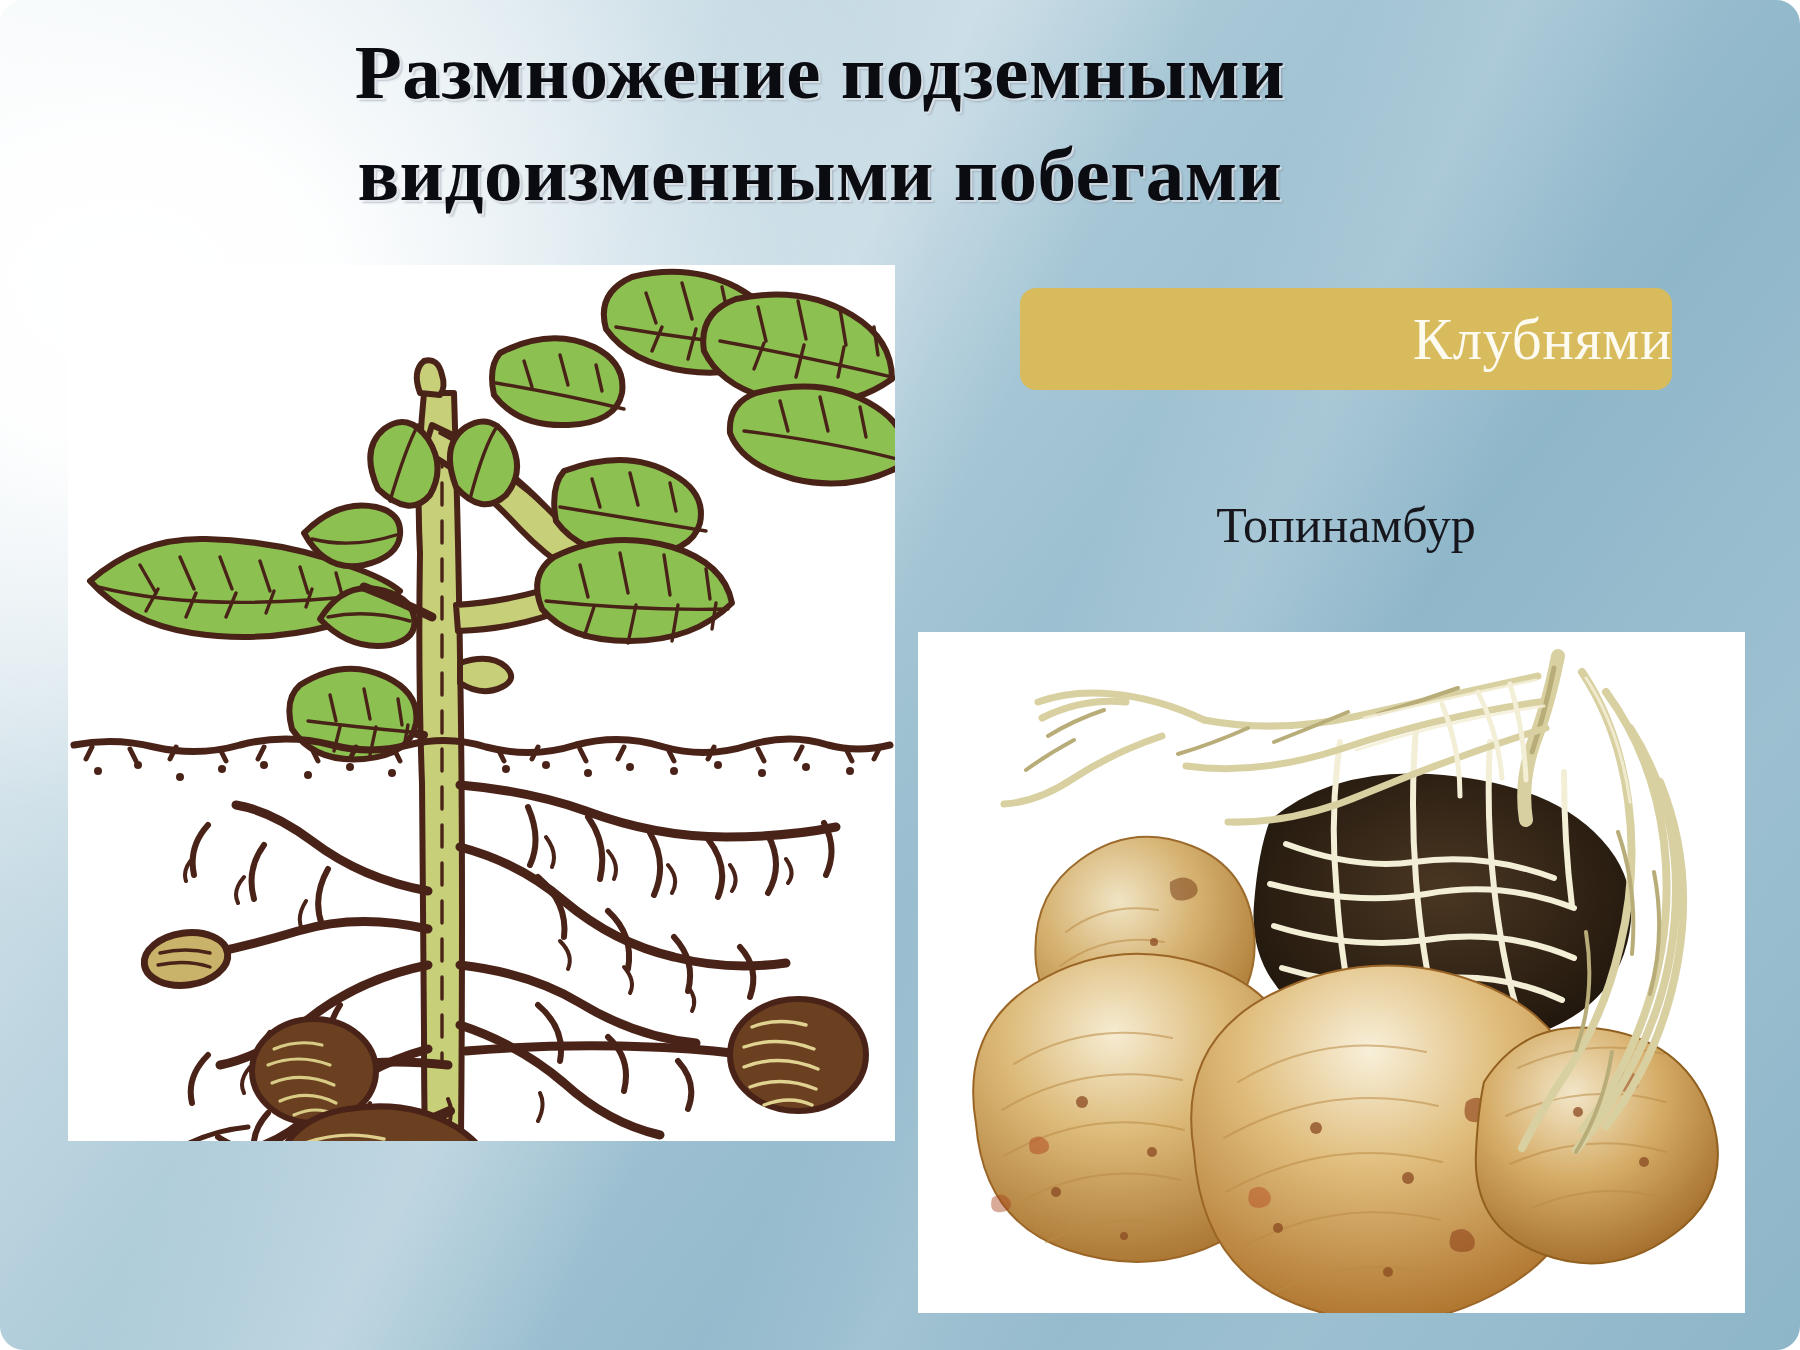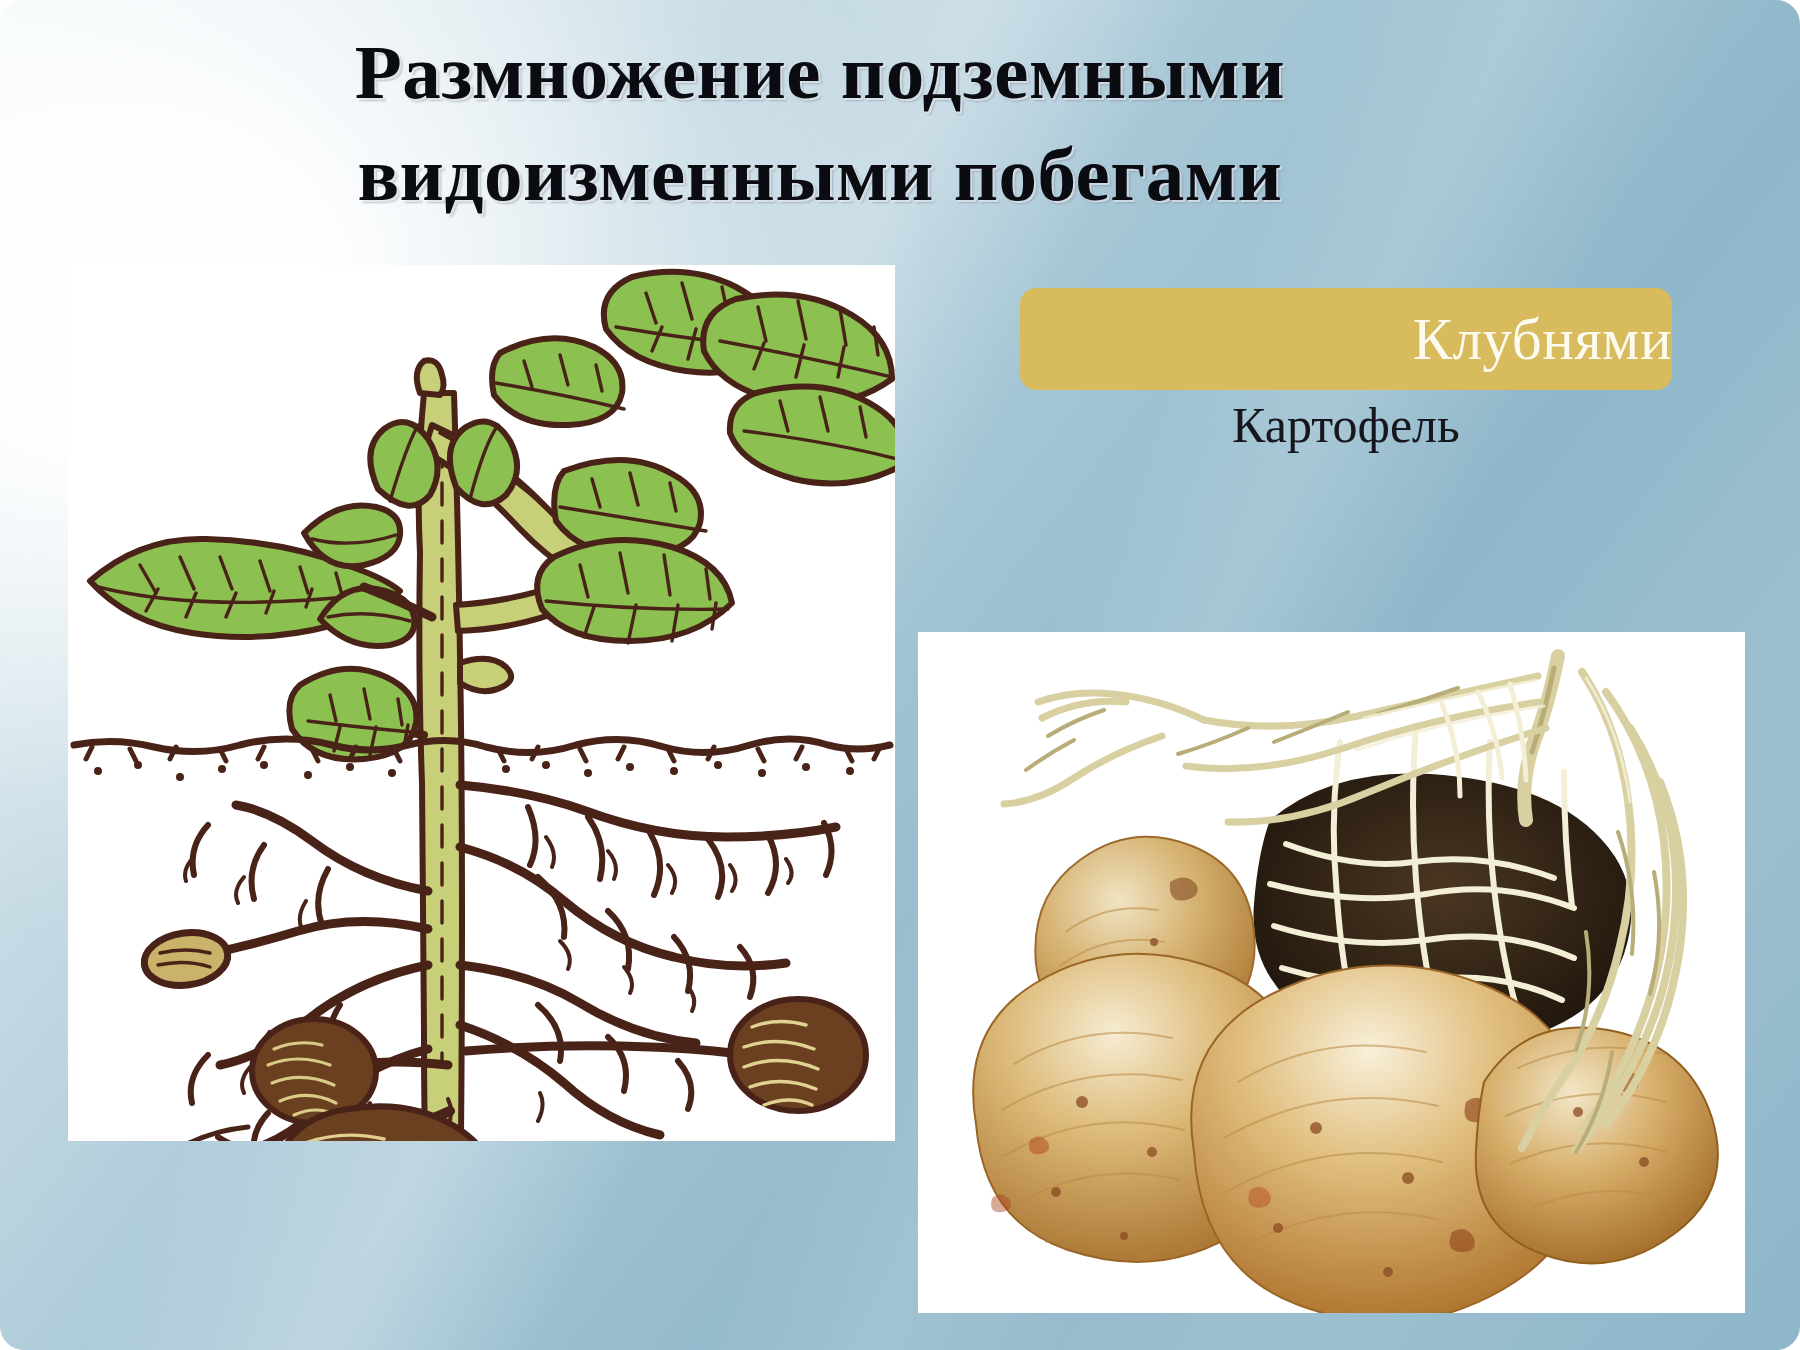--- a/index.html
+++ b/index.html
@@ -278,21 +278,21 @@
           <path d="M180 862 q-40 4 -74 24 M160 890 q-44 10 -80 34 M176 920 q-46 16 -82 44"></path>
         </g>
       </svg>
     </div>
   </div>
 
   <div class="gold-box">
     <span class="label">Клубнями</span>
   </div>
 
-  <div class="subitem a">Картофель</div>
+  <div class="subitem b">Топинамбур</div>
 
   <div class="panel-right">
     <svg viewBox="0 0 827 681" xmlns="http://www.w3.org/2000/svg">
       <defs>
         <radialGradient id="pot1" cx="38%" cy="30%" r="78%">
           <stop offset="0%" stop-color="#f0e4c4"></stop>
           <stop offset="45%" stop-color="#d6b271"></stop>
           <stop offset="100%" stop-color="#a9762f"></stop>
         </radialGradient>
         <radialGradient id="pot2" cx="42%" cy="26%" r="80%">

